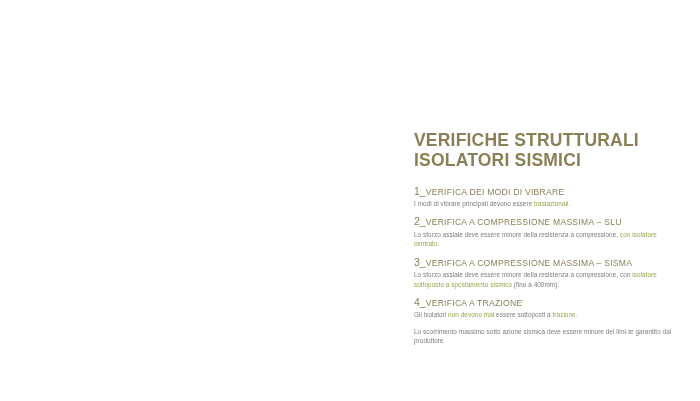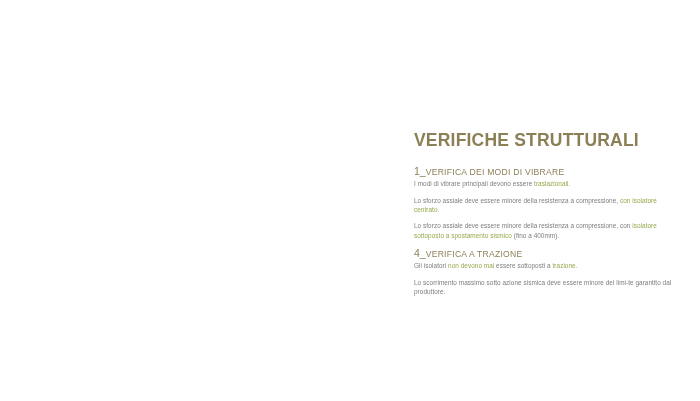--- a/index.html
+++ b/index.html
@@ -98,38 +98,45 @@
 </style>
 </head>
 <body>
 
 <div class="slide">
 
   <div class="content">
 
     <h1 class="title">
       <span class="line">VERIFICHE STRUTTURALI</span>
+      <span class="line">ISOLATORI SISMICI</span>
     </h1>
 
     <div class="item">
       <div class="item-head">
         <span class="num">1_</span><span>VERIFICA DEI MODI DI VIBRARE</span>
       </div>
       <div class="item-body">
         <span>I modi di vibrare principali devono essere </span><span class="hl">traslazionali.</span>
       </div>
     </div>
 
     <div class="item">
+      <div class="item-head">
+        <span class="num">2_</span><span>VERIFICA A COMPRESSIONE MASSIMA – SLU</span>
+      </div>
       <div class="item-body">
         <span>Lo sforzo assiale deve essere minore della resistenza a compressione, </span><span class="hl">con isolatore centrato.</span>
       </div>
     </div>
 
     <div class="item">
+      <div class="item-head">
+        <span class="num">3_</span><span>VERIFICA A COMPRESSIONE MASSIMA – SISMA</span>
+      </div>
       <div class="item-body">
         <span>Lo sforzo assiale deve essere minore della resistenza a compressione, con </span><span class="hl">isolatore sottoposto a spostamento sismico</span><span> (fino a 400mm).</span>
       </div>
     </div>
 
     <div class="item">
       <div class="item-head">
         <span class="num">4_</span><span>VERIFICA A TRAZIONE</span>
       </div>
       <div class="item-body">

